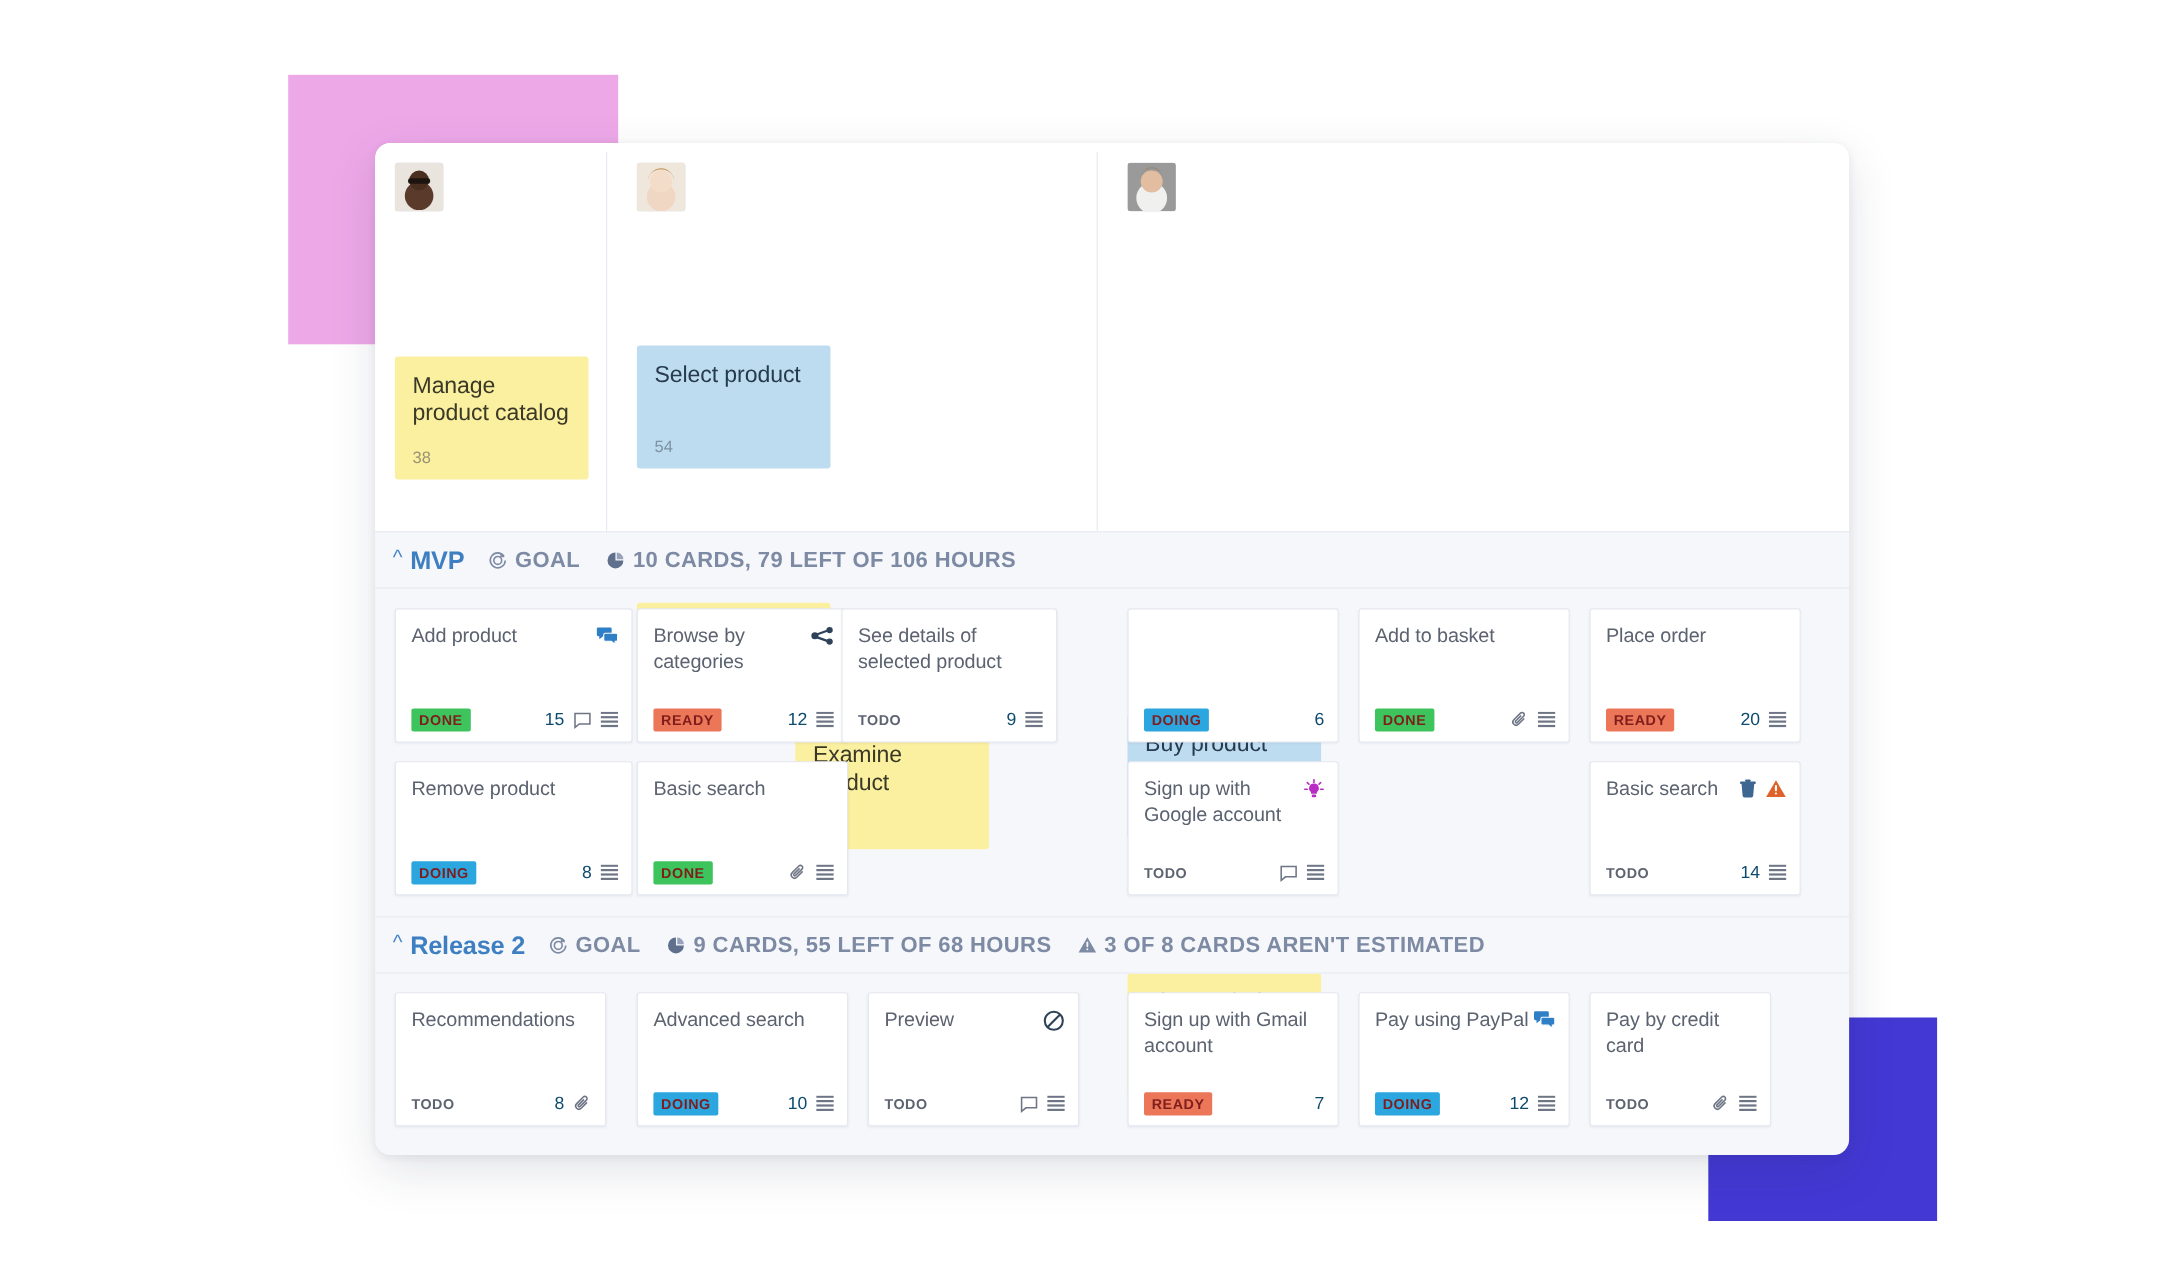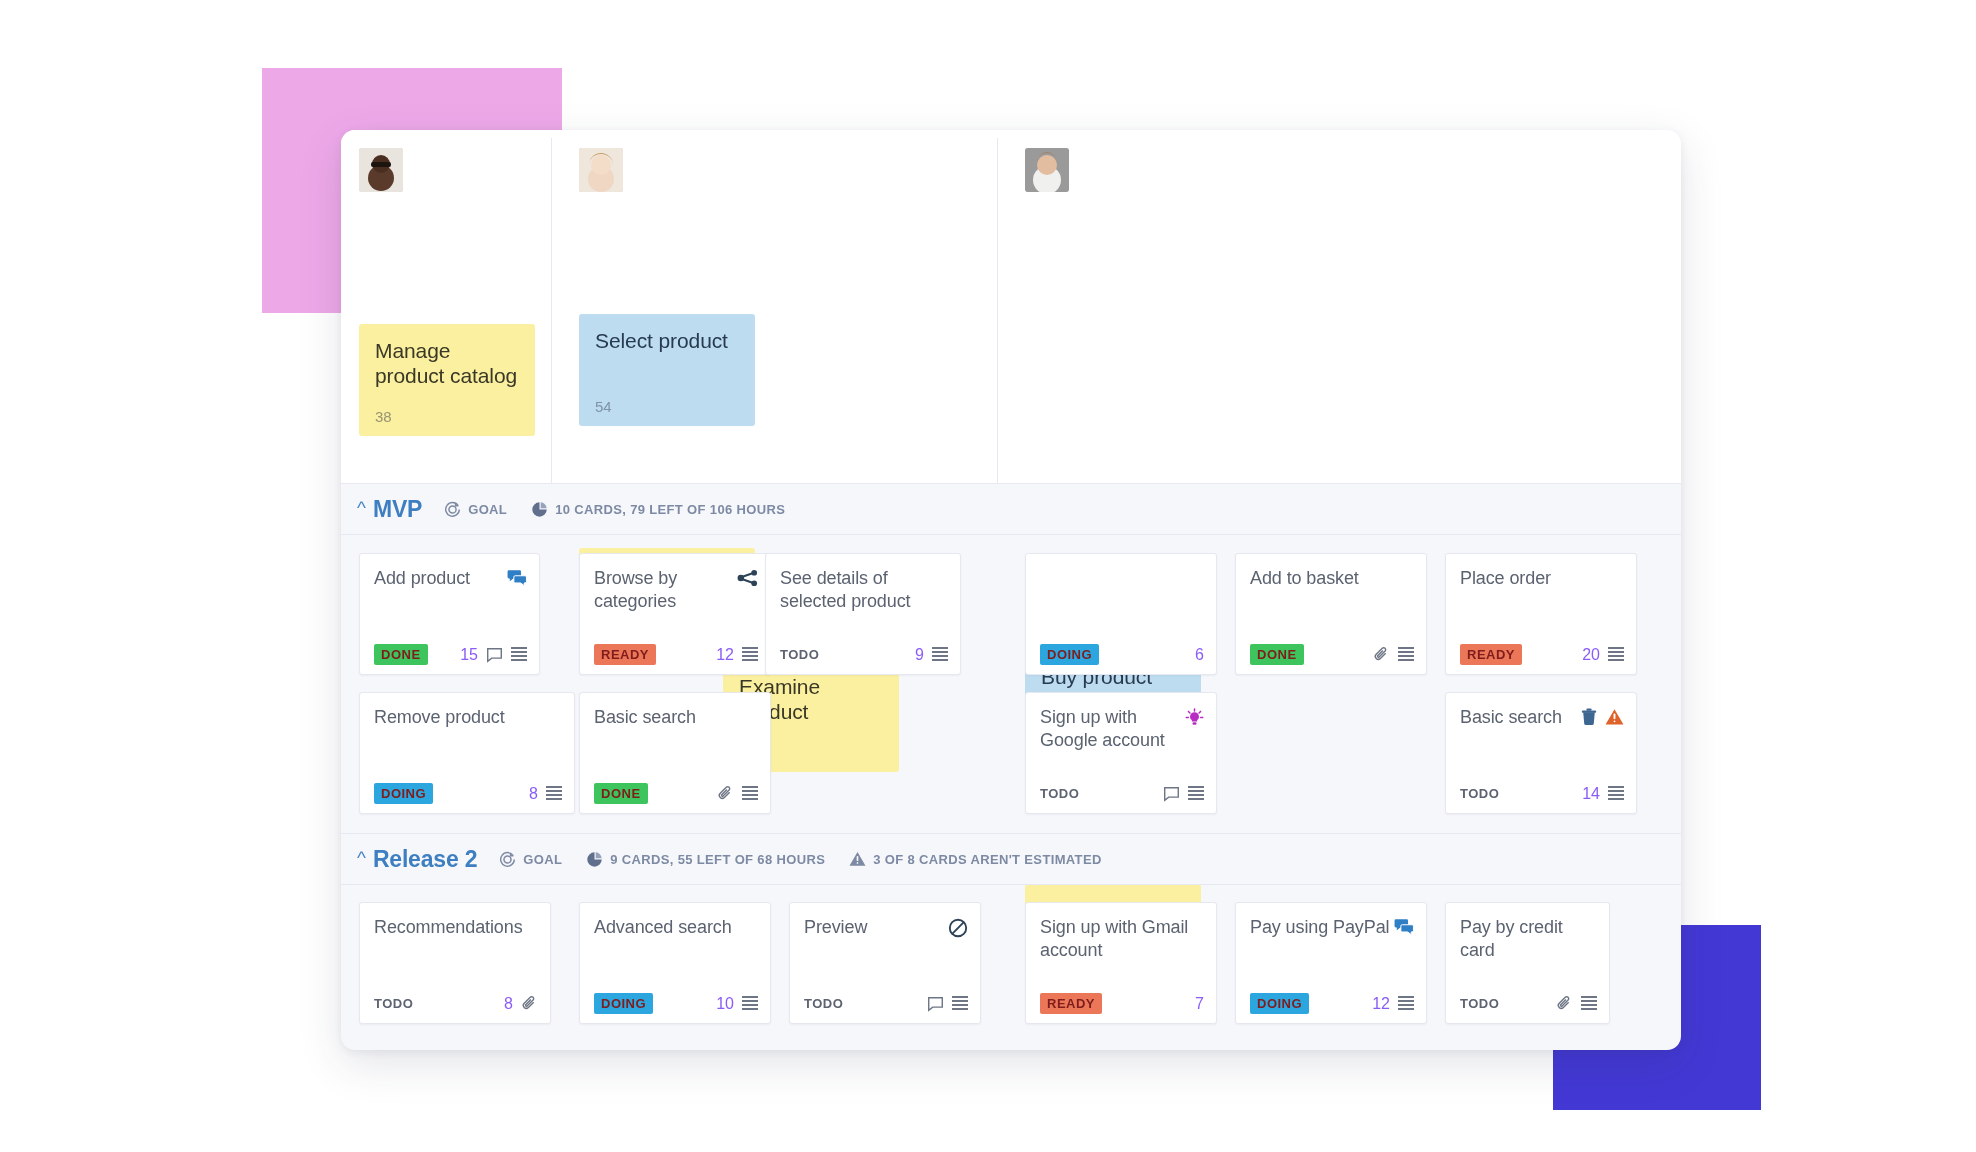--- a/index.html
+++ b/index.html
@@ -87,21 +87,21 @@
   .rel-head .chev {
     color: #4a86c8; font-size: 19px; line-height: 1;
     margin-right: 7px; transform: translateY(-2px);
   }
   .rel-head .title {
     color: #3d7fc1; font-size: 23px; font-weight: bold; letter-spacing: -.2px;
     margin-right: 22px;
   }
   .meta {
     display: flex; align-items: center;
-    color: #7d8aa3; font-size: 13px; font-weight: bold;
+    color: #7d8aa3; font-size: 20px; font-weight: bold;
     letter-spacing: .35px; margin-right: 24px;
   }
   .meta .ic { display: inline-flex; margin-right: 7px; }
   .meta.warn { color: #7d8aa3; }
 
   
   .story {
     position: absolute;
     background: #ffffff;
     border: 1px solid #e6e8ef;
@@ -124,21 +124,21 @@
   }
   .tag {
     font-size: 13px; font-weight: bold; letter-spacing: .5px;
     color: #7f1d1d; padding: 3px 7px 3px 7px; border-radius: 2px;
   }
   .tag.plain { color: #5d6371; background: transparent; padding-left: 0; }
   .tag.done { background: #3ec45d; }
   .tag.ready { background: #ec7758; }
   .tag.doing { background: #2ba6de; }
   .foot-right { display: flex; align-items: center; gap: 8px; }
-  .est { font-size: 16px; color: #8b5cf6; }
+  .est { font-size: 16px; color: #0c4a6e; }
 
   
   .i { display: block; }
 </style>
 </head>
 <body>
 
 <div class="stage">
 
   <div class="deco-pink"></div>
@@ -225,21 +225,21 @@
           <span class="ic">
             <svg class="i" width="17" height="17" viewBox="0 0 20 20">
               <path d="M10 10V1.5A8.5 8.5 0 1 0 18.5 10z" fill="#5f6f8c"></path>
               <path d="M11.4 1.6V8.6h7a7.1 7.1 0 0 0-7-7z" fill="#96a3ba"></path>
             </svg>
           </span>
           <span>10 CARDS, 79 LEFT OF 106 HOURS</span>
         </span>
       </div>
 
-      <div class="story" style="left:18px;   top:423px; width:181px; height:122px">
+      <div class="story" style="left:18px;   top:423px; width:216px; height:122px">
         <div class="head">
           <div class="name">Add product</div>
           <div class="hicons">
             <span>
               <svg class="i" width="20" height="18" viewBox="0 0 22 20">
                 <path d="M2 1.5h12a1.5 1.5 0 011.5 1.5v6A1.5 1.5 0 0114 10.5H7l-4 3v-3H2A1.5 1.5 0 01.5 9V3A1.5 1.5 0 012 1.5z" fill="#2f7fc6"></path>
                 <path d="M9 7.5h11A1.5 1.5 0 0121.5 9v5A1.5 1.5 0 0120 15.5h-1v3l-4-3H9A1.5 1.5 0 017.5 14V9A1.5 1.5 0 019 7.5z" fill="#2f7fc6" stroke="#ffffff" stroke-width="1.1"></path>
               </svg>
             </span>
           </div>

